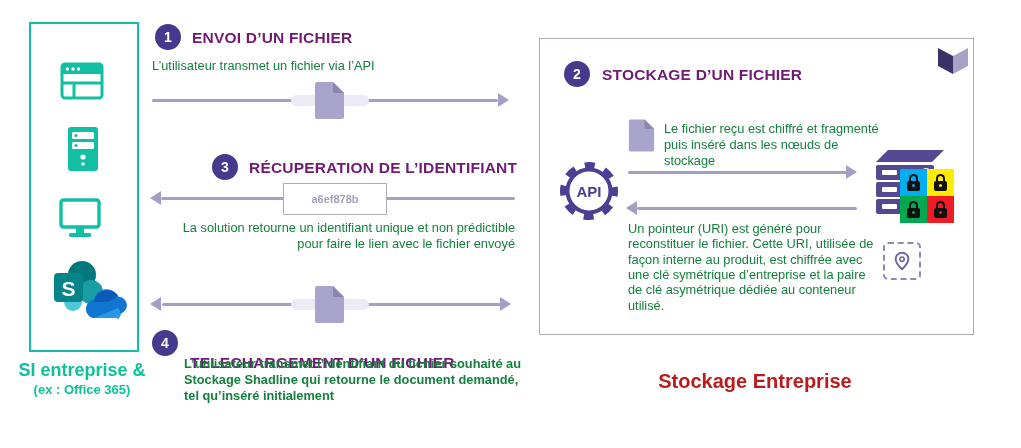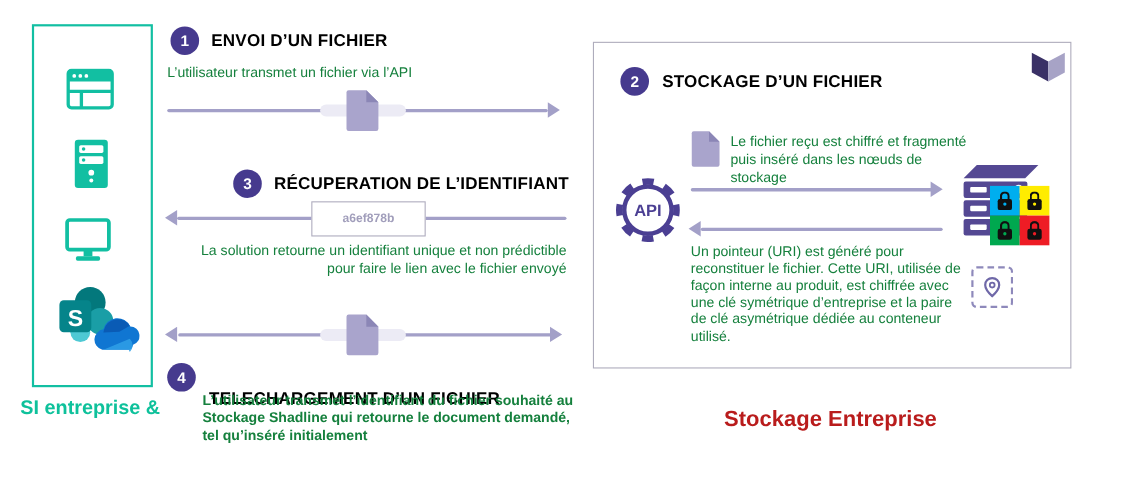--- a/index.html
+++ b/index.html
@@ -9,21 +9,21 @@
   }
   .abs{position:absolute;}
 
   
   .step-circle{
     width:26px;height:26px;border-radius:50%;background:#463a8e;color:#fff;
     display:flex;align-items:center;justify-content:center;
     font-size:14px;font-weight:bold;
   }
   .step-title{
-    font-size:15.5px;font-weight:bold;color:#000000;letter-spacing:.2px;white-space:nowrap;
+    font-size:15.5px;font-weight:bold;color:#701a75;letter-spacing:.2px;white-space:nowrap;
   }
   .step-desc{
     font-size:12.8px;line-height:1.25;color:#15803d;
   }
 
   
   .h-line{height:3px;background:#a3a0c8;border-radius:2px;}
   .head-r{width:0;height:0;border-left:11px solid #a3a0c8;border-top:7px solid transparent;border-bottom:7px solid transparent;}
   .head-l{width:0;height:0;border-right:11px solid #a3a0c8;border-top:7px solid transparent;border-bottom:7px solid transparent;}
   .light-band{height:11px;background:#ecebf5;border-radius:6px;}
@@ -107,20 +107,21 @@
       <rect x="13" y="13" width="29" height="29" rx="4" fill="#05848a"></rect>
       <text x="27.5" y="36" text-anchor="middle" font-family="Liberation Sans, sans-serif" font-size="21" font-weight="bold" fill="#ffffff">S</text>
       <path d="M52 58 a9.5 9.5 0 0 1 1 -18.6 a13 13 0 0 1 24.5 -2.6 a8.5 8.5 0 0 1 2.5 16.6 a6 6 0 0 1 -3 4.6 z" fill="#1076d2"></path>
       <path d="M53.5 40 a13 13 0 0 1 23.5 -3.8 l-9.5 5.5 l-14.5 0.5 z" fill="#0a5bb5"></path>
       <path d="M53 58 l24 -10 a8.5 8.5 0 0 1 0 12 l-1 -2 z" fill="#2fa0e8" opacity="0.85"></path>
     </svg>
   </div>
 
   <div class="abs left-caption" style="left:7px;top:360px;">
     <div class="l1">SI entreprise &amp;</div>
+    <div class="l2">(ex : Office 365)</div>
   </div>
 
   <div class="abs step-circle" style="left:155px;top:24px;">
     <span>1</span>
   </div>
   <div class="abs step-title" style="left:192px;top:29px;">ENVOI D’UN FICHIER</div>
   <div class="abs step-desc" style="left:152px;top:58px;width:330px;">L’utilisateur transmet un fichier via l’API</div>
 
   <div class="abs h-line" style="left:152px;top:99px;width:346px;"></div>
   <div class="abs light-band" style="left:291px;top:95px;width:78px;"></div>

